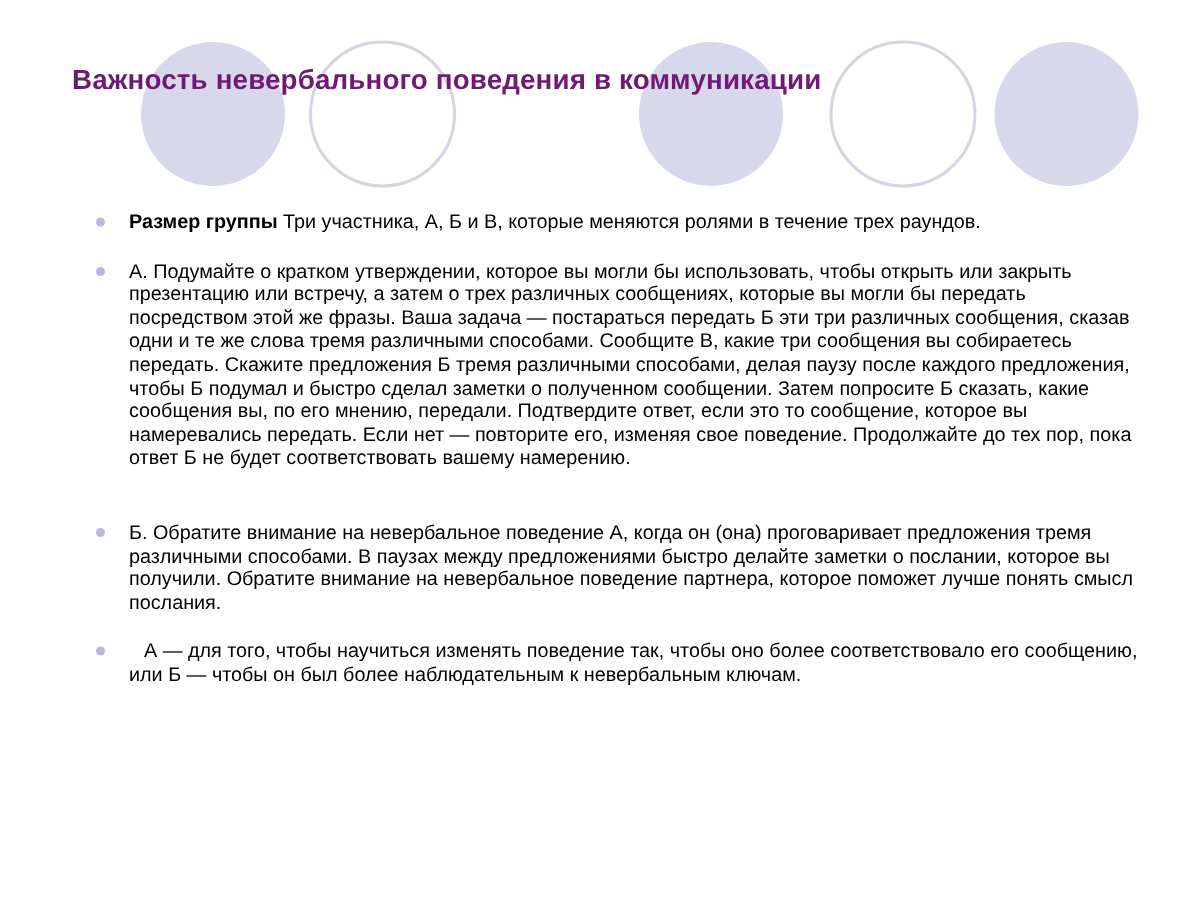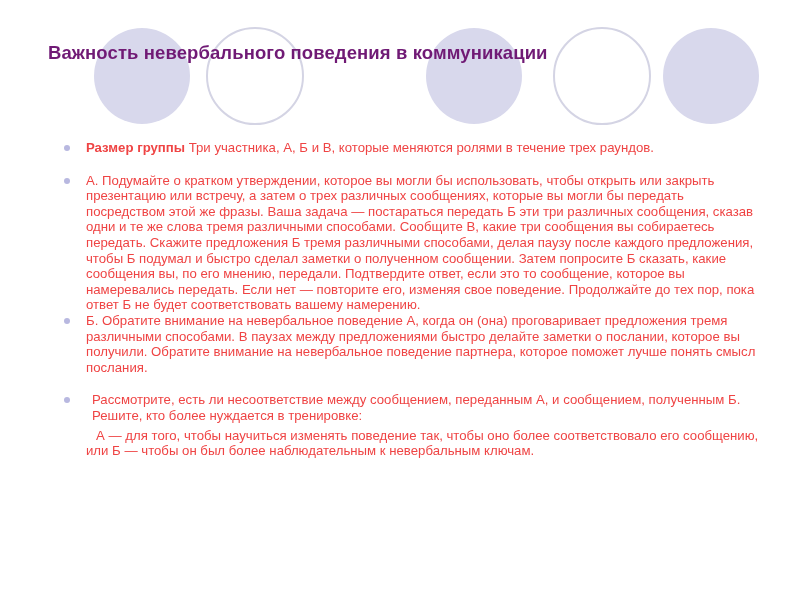--- a/index.html
+++ b/index.html
@@ -15,21 +15,21 @@
   }
   .circle.filled { background: #d8d8ec; }
   .circle.outline { background: #ffffff; border: 2px solid #d4d4e4; }
   .title {
     position: absolute; left: 48px; top: 42px;
     font-size: 18.5px; font-weight: bold; color: #701a75;
     white-space: nowrap; letter-spacing: 0.1px;
   }
   .content {
     position: absolute; left: 64px; top: 140px; width: 700px;
-    font-size: 13.2px; line-height: 15.6px; color: #ef4444;
+    font-size: 13.2px; line-height: 15.6px; color: #000000;
   }
   .item { position: relative; padding-left: 22px; margin-bottom: 17px; }
   .bullet {
     position: absolute; left: 0; top: 5px; width: 6px; height: 6px;
     border-radius: 50%; background: #b8b8e0;
   }
   p { margin: 0; }
   b { font-weight: bold; }
 </style>
 </head>
@@ -42,28 +42,27 @@
 <div class="circle filled" style="left:663px; top:28px;"></div>
 
 <div class="title">Важность невербального поведения в коммуникации</div>
 
 <div class="content">
   <div class="item">
     <span class="bullet"></span>
     <p><b>Размер группы</b><span> Три участника, А, Б и В, которые меняются ролями в течение трех раундов.</span></p>
   </div>
 
-  <div class="item" style="margin-bottom:0;">
+  <div class="item" style="margin-bottom:34px;">
     <span class="bullet"></span>
     <p>А. Подумайте о кратком утверждении, которое вы могли бы использовать, чтобы открыть или закрыть презентацию или встречу, а затем о трех различных сообщениях, которые вы могли бы передать посредством этой же фразы. Ваша задача — постараться передать Б эти три различных сообщения, сказав одни и те же слова тремя различными способами. Сообщите В, какие три сообщения вы собираетесь передать. Скажите предложения Б тремя различными способами, делая паузу после каждого предложения, чтобы Б подумал и быстро сделал заметки о полученном сообщении. Затем попросите Б сказать, какие сообщения вы, по его мнению, передали. Подтвердите ответ, если это то сообщение, которое вы намеревались передать. Если нет — повторите его, изменяя свое поведение. Продолжайте до тех пор, пока ответ Б не будет соответствовать вашему намерению.</p>
   </div>
 
   <div class="item">
     <span class="bullet"></span>
     <p>Б. Обратите внимание на невербальное поведение А, когда он (она) проговаривает предложения тремя различными способами. В паузах между предложениями быстро делайте заметки о послании, которое вы получили. Обратите внимание на невербальное поведение партнера, которое поможет лучше понять смысл послания.</p>
   </div>
 
   <div class="item">
     <span class="bullet"></span>
-    <p style="padding-left:6px; margin-bottom:4px;">Рассмотрите, есть ли несоответствие между сообщением, переданным А, и сообщением, полученным Б.  Решите, кто более нуждается в тренировке:</p>
     <p style="padding-left:0px; text-indent:10px;">А — для того, чтобы научиться изменять поведение так, чтобы оно более соответствовало его сообщению, или Б — чтобы он был более наблюдательным к невербальным ключам.</p>
   </div>
 </div>
 
 </body></html>

